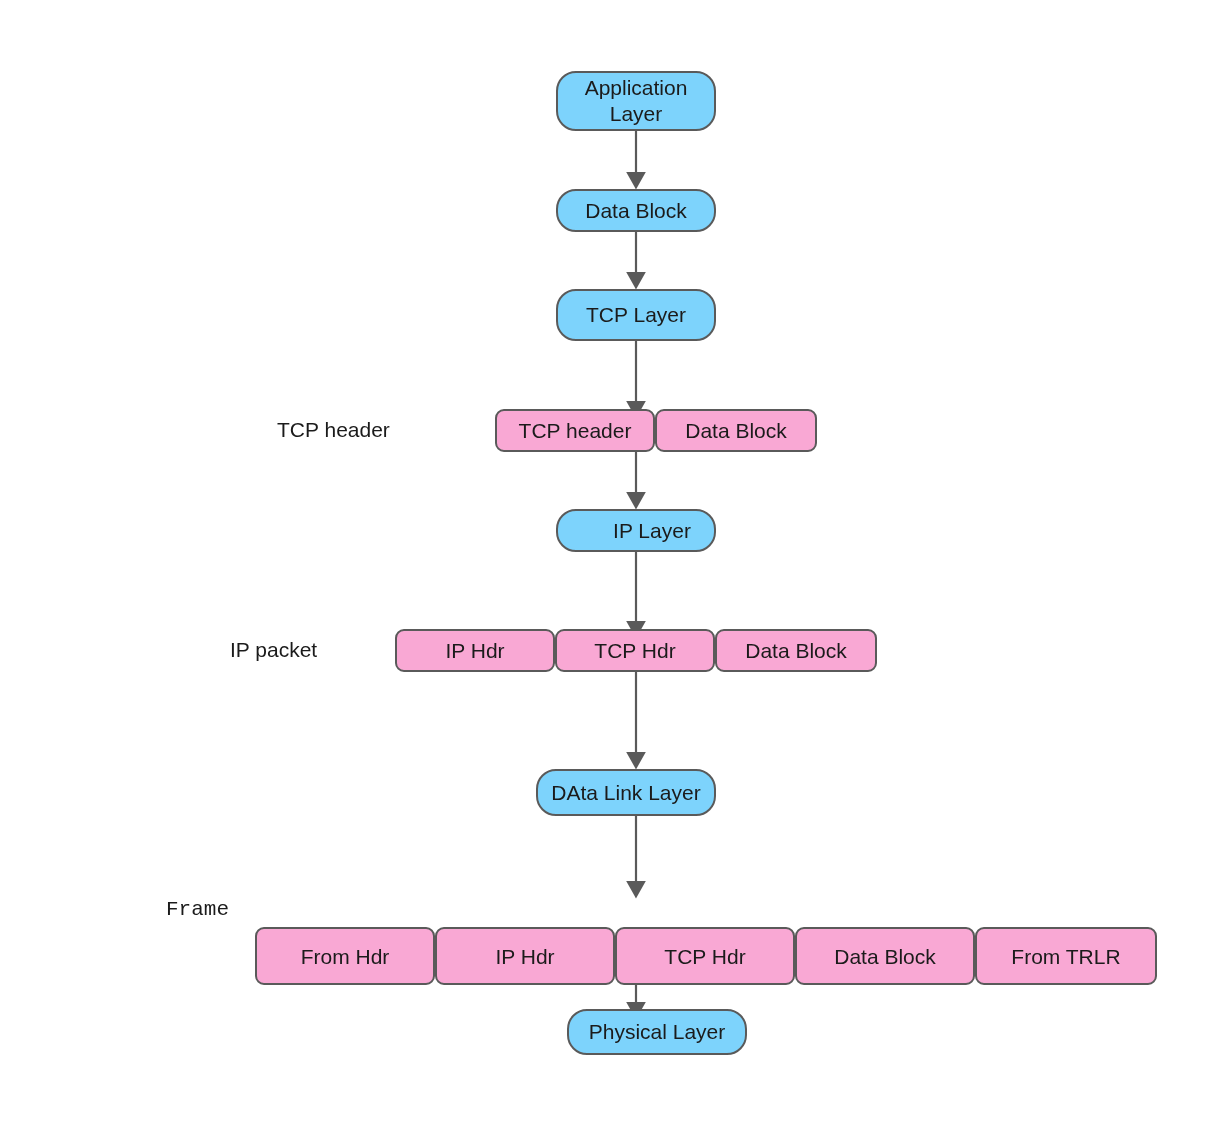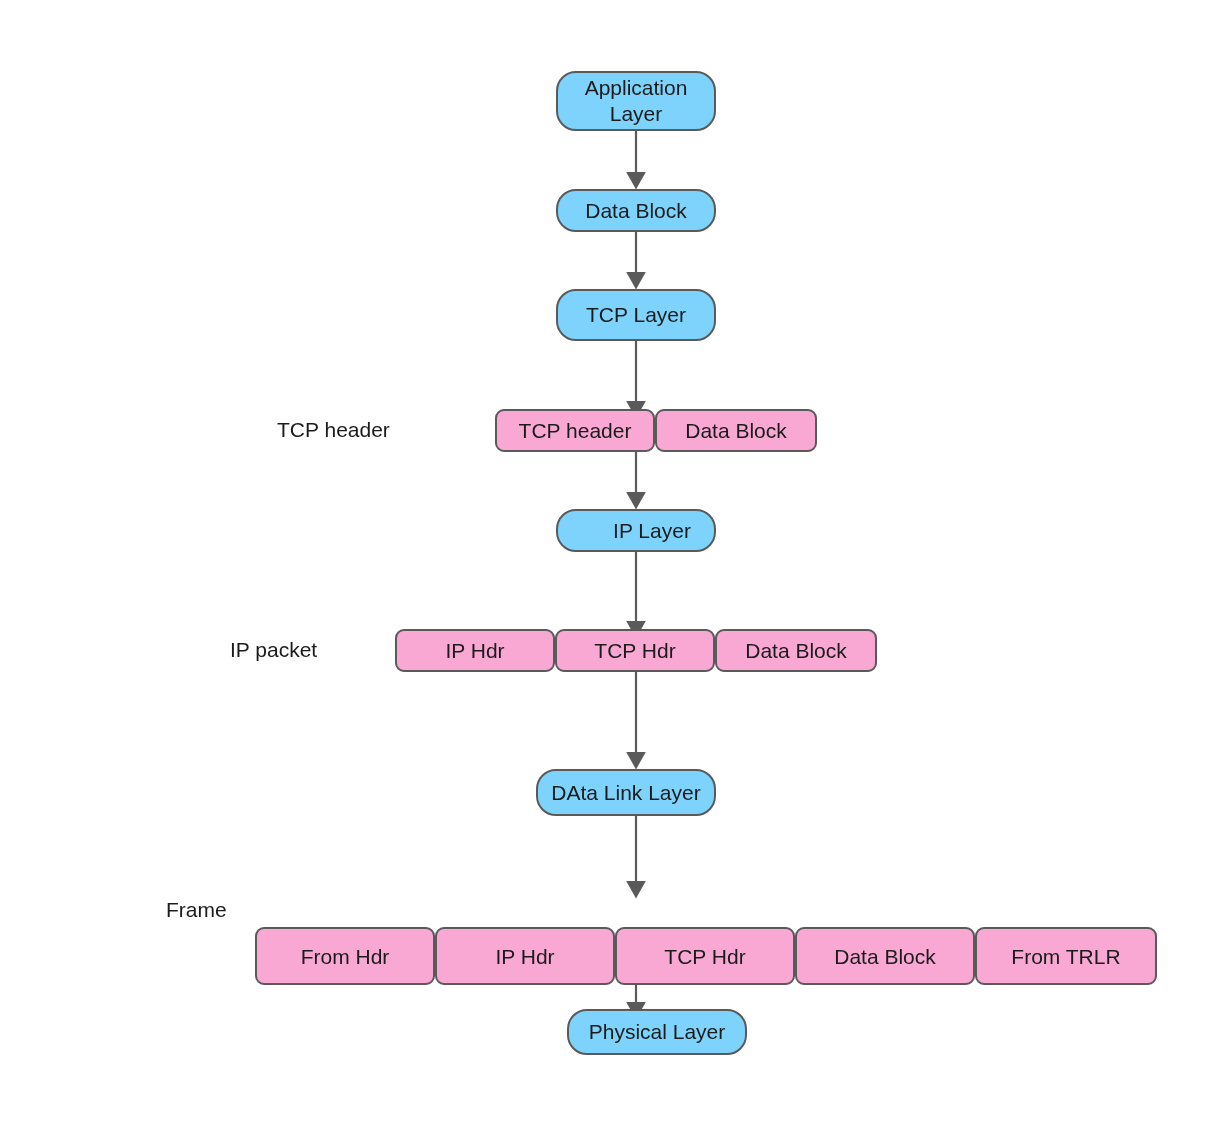--- a/index.html
+++ b/index.html
@@ -111,21 +111,21 @@
     <div class="cell" style="width:162px;">Data Block</div>
   </div>
 
   <div class="side-label" style="left:230px; top:639px;">IP packet</div>
   <div class="row" style="left:395px; top:629px; height:43px;">
     <div class="cell" style="width:160px;">IP Hdr</div>
     <div class="cell" style="width:160px;">TCP Hdr</div>
     <div class="cell" style="width:162px;">Data Block</div>
   </div>
 
-  <div class="side-label" style="left:166px; top:899px;">Frame</div>
+  <div class="side-label" style="left:166px; top:899px;font-family:Liberation Mono, monospace;">Frame</div>
   <div class="row" style="left:255px; top:927px; height:58px;">
     <div class="cell" style="width:180px;">From Hdr</div>
     <div class="cell" style="width:180px;">IP Hdr</div>
     <div class="cell" style="width:180px;">TCP Hdr</div>
     <div class="cell" style="width:180px;">Data Block</div>
     <div class="cell" style="width:182px;">From TRLR</div>
   </div>
 
 </div>
 

